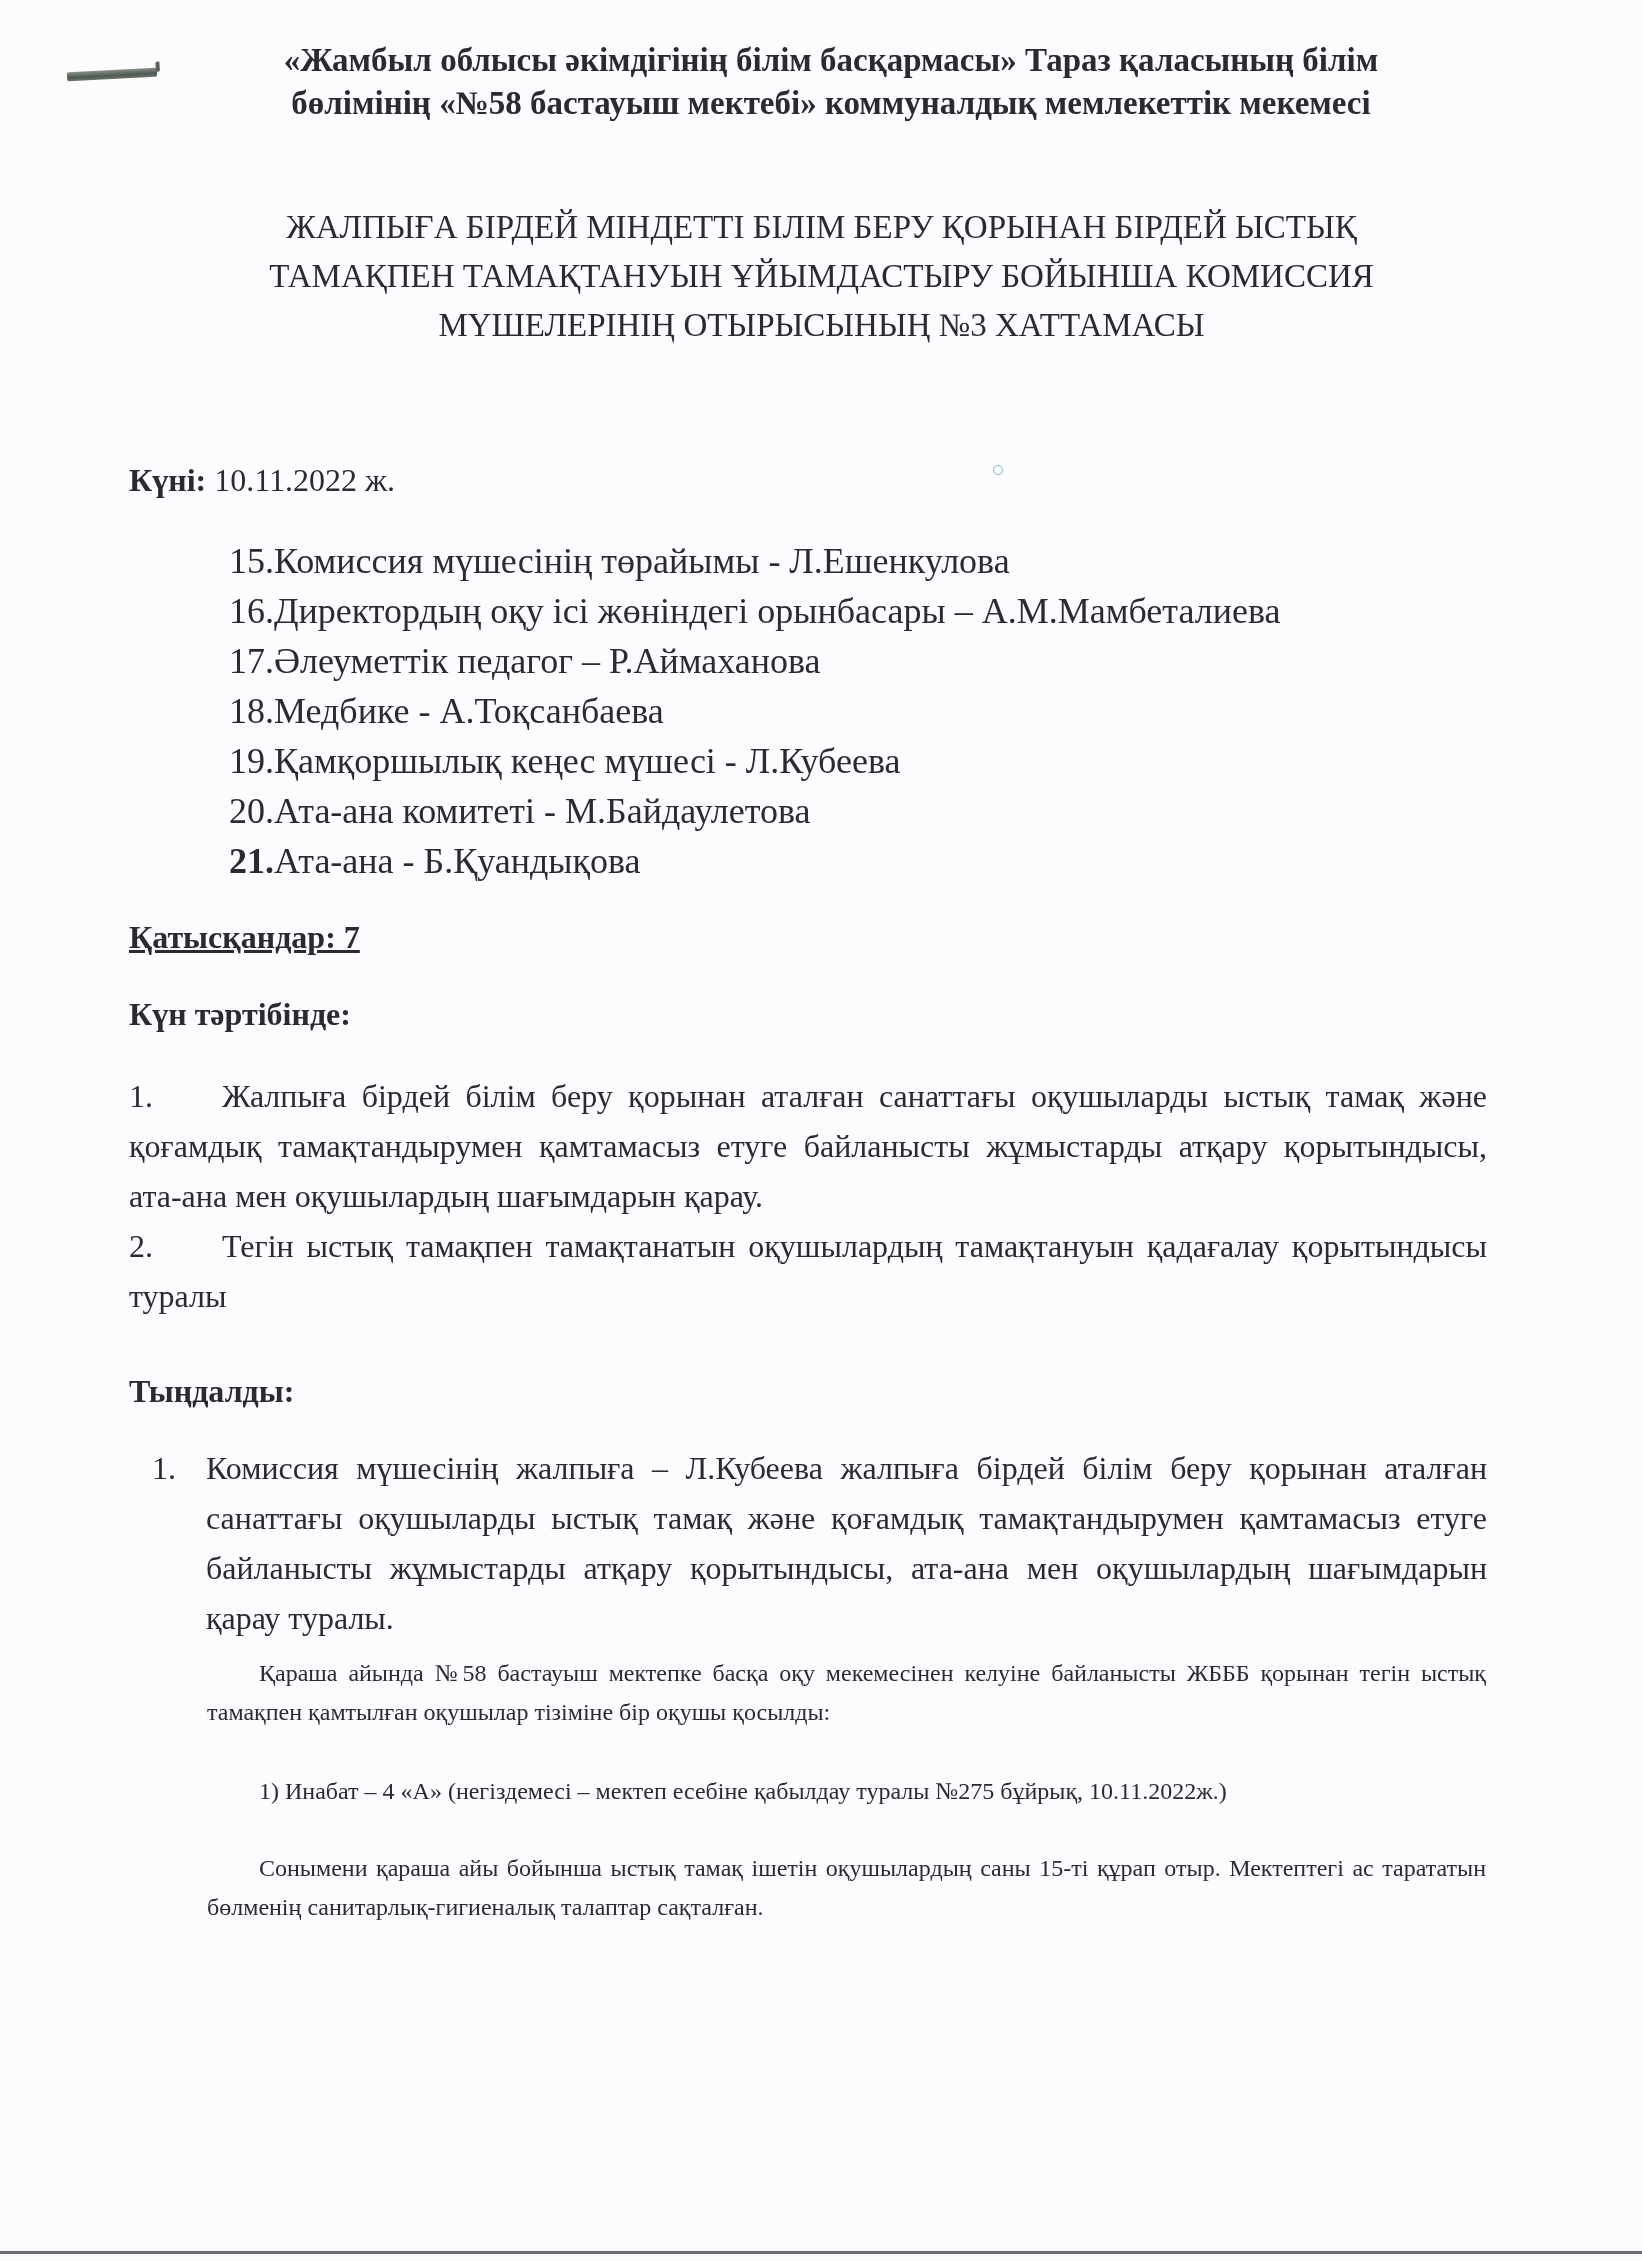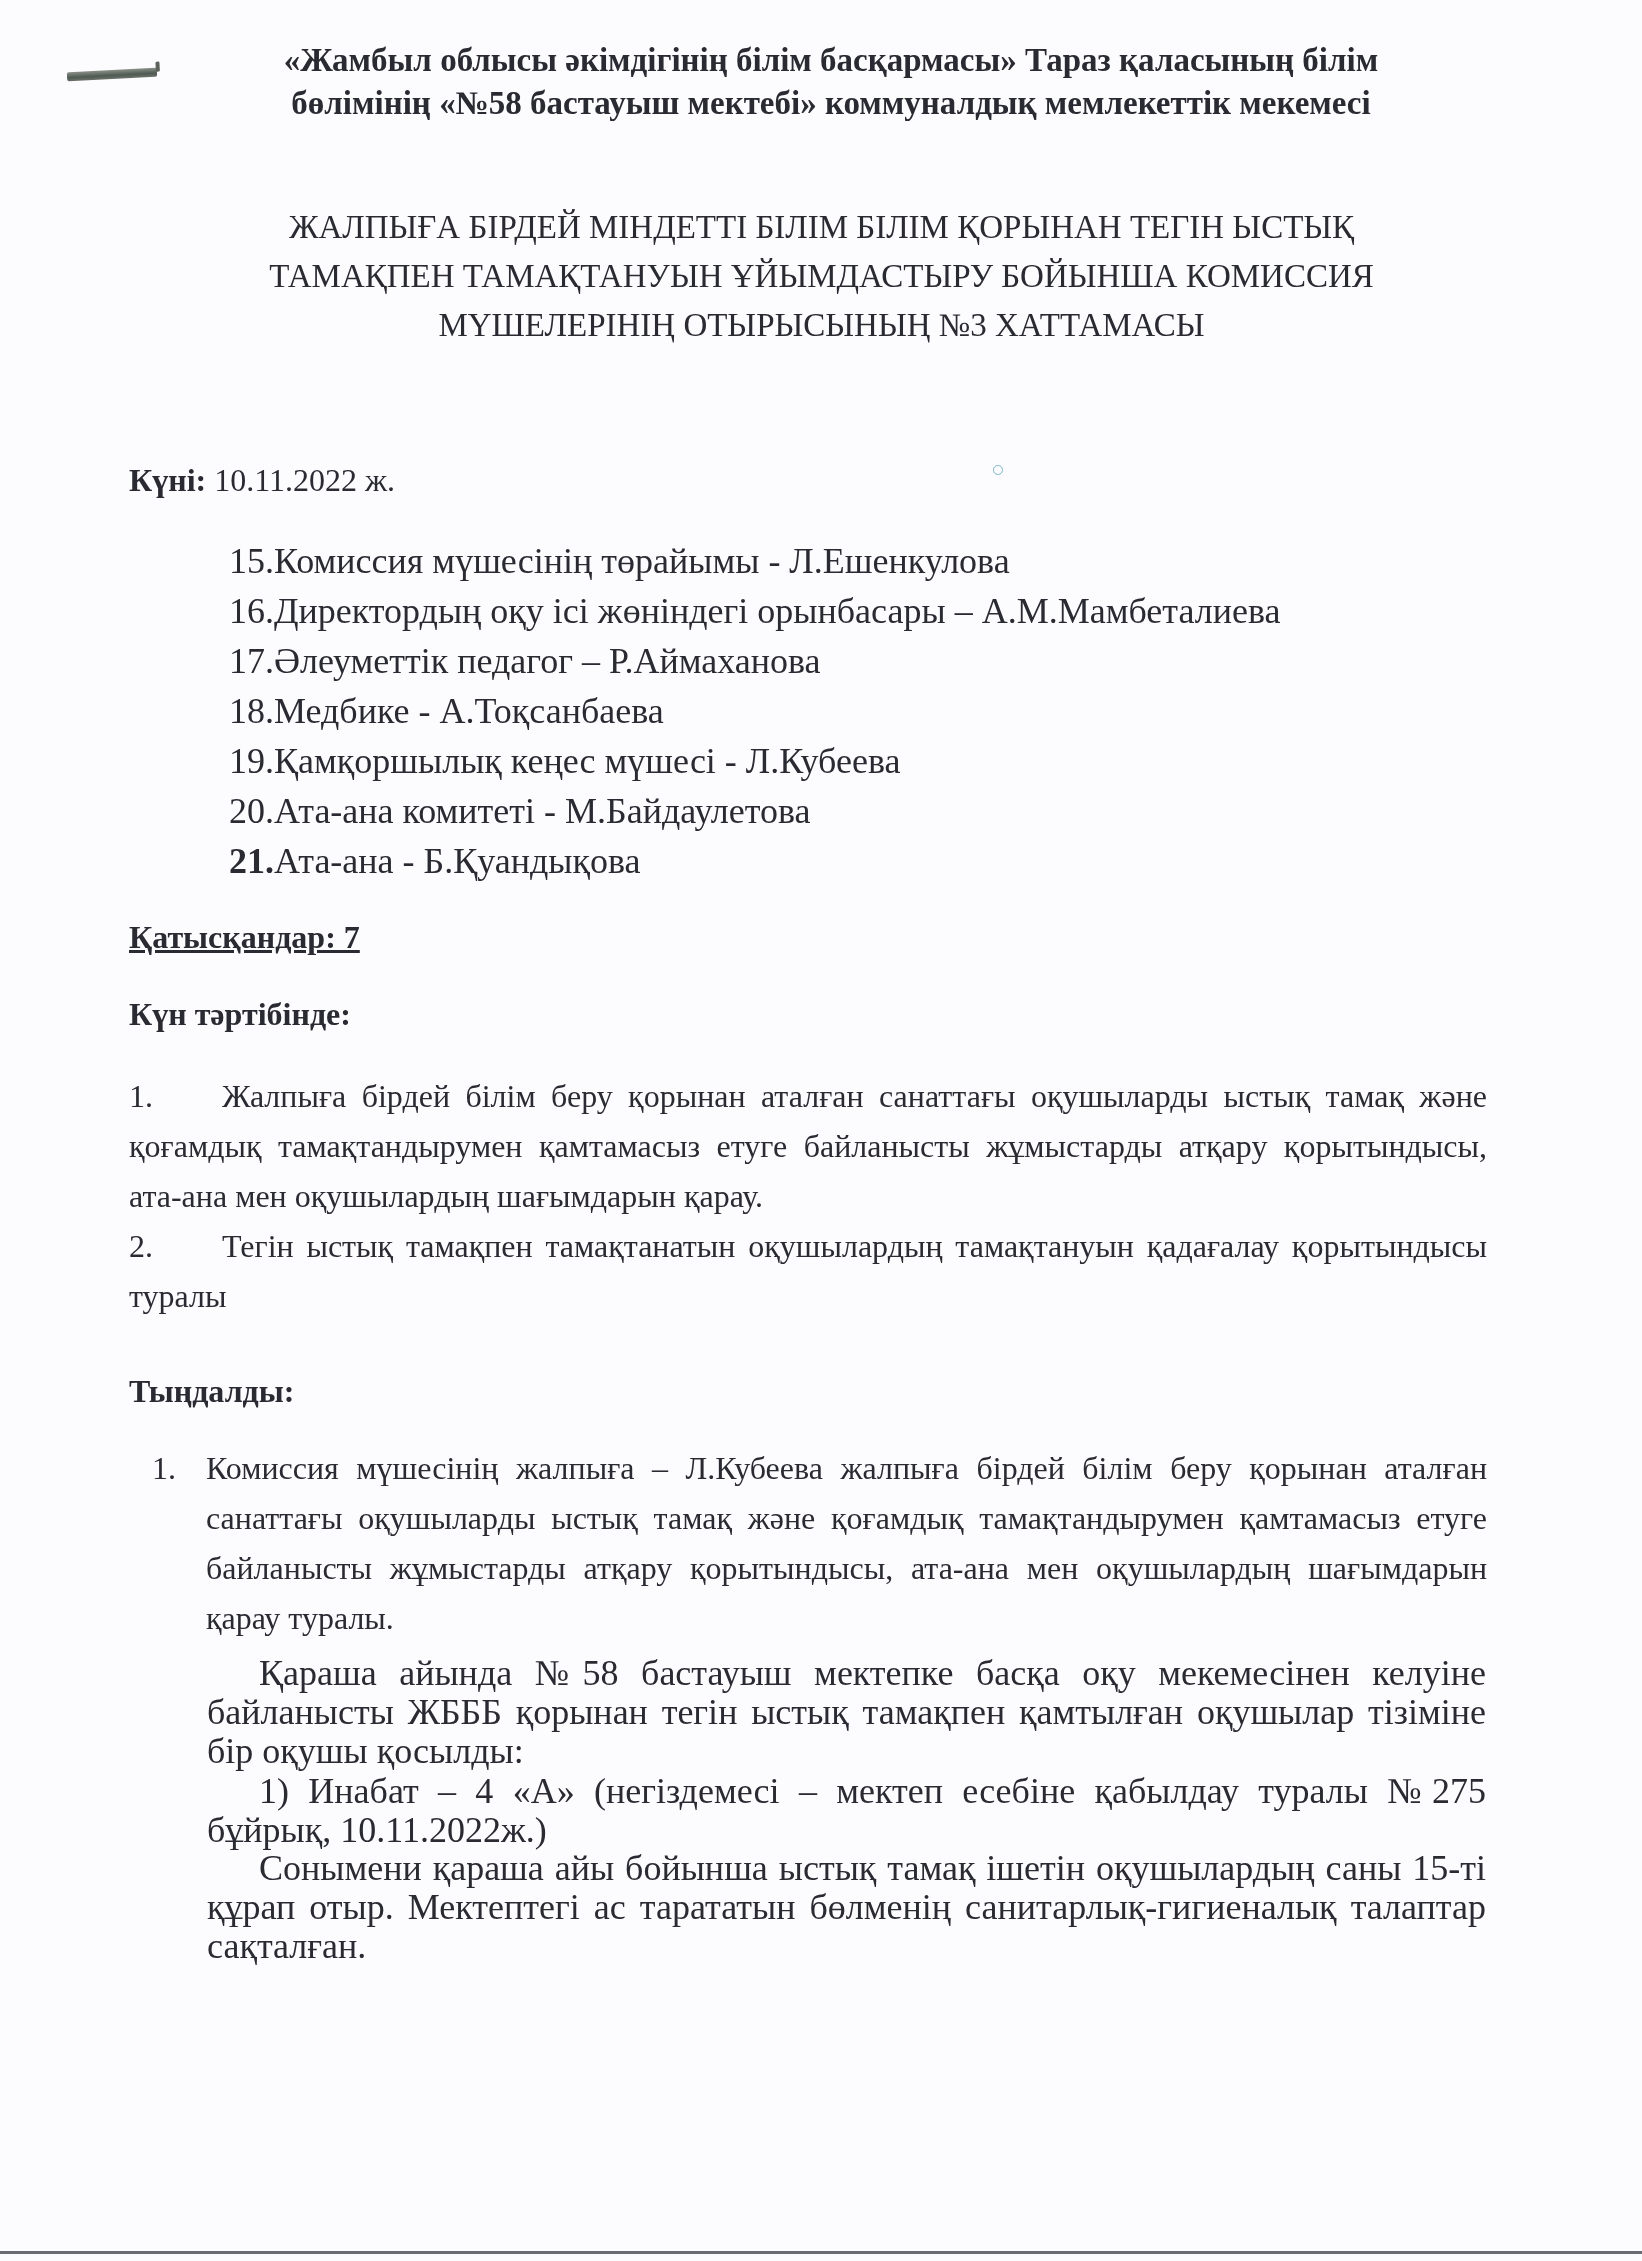--- a/index.html
+++ b/index.html
@@ -32,38 +32,38 @@
   .bold { font-weight: bold; }
   .members { position: absolute; left: 229px; top: 536px; }
   .members .m { font-size: 36px; line-height: 50px; white-space: nowrap; }
   .para {
     position: absolute; font-size: 32px; line-height: 50px; text-align: justify;
   }
   .para .num { display: inline-block; width: 93px; }
   .hang { position: absolute; left: 179px; width: 1308px; font-size: 32px; line-height: 50px; }
   .hang .n { position: absolute; left: -27px; top: 0; }
   .hang .t { padding-left: 27px; text-align: justify; }
-  .indent-p { position: absolute; left: 207px; width: 1279px; font-size: 36px; line-height: 39px; text-align: justify; }
+  .indent-p { position: absolute; left: 207px; width: 1279px; font-size: 24px; line-height: 39px; text-align: justify; }
   .scan-edge { position: absolute; left: 0; top: 2251px; width: 1643px; height: 2.6px; background: #6b6b74; }
   .dot { position: absolute; left: 993px; top: 465px; width: 7.7px; height: 7.7px; border: 1.9px solid #7bb6c8; border-radius: 50%; }
 </style>
 </head>
 <body>
 
 <div class="page">
   <div class="staple"></div>
   <div class="dot"></div>
 
   <div class="org">
     <div>«Жамбыл облысы әкімдігінің білім басқармасы» Тараз қаласының білім</div>
     <div>бөлімінің «№58 бастауыш мектебі»  коммуналдық мемлекеттік мекемесі</div>
   </div>
 
   <div class="title">
-    <div>ЖАЛПЫҒА БІРДЕЙ МІНДЕТТІ БІЛІМ БІЛІМ ҚОРЫНАН ТЕГІН ЫСТЫҚ</div>
+    <div>ЖАЛПЫҒА БІРДЕЙ МІНДЕТТІ БІЛІМ БЕРУ ҚОРЫНАН БІРДЕЙ ЫСТЫҚ</div>
     <div>ТАМАҚПЕН ТАМАҚТАНУЫН ҰЙЫМДАСТЫРУ БОЙЫНША КОМИССИЯ</div>
     <div><span>МҮШЕЛЕРІНІҢ ОТЫРЫСЫНЫҢ </span><b>№3 ХАТТАМАСЫ</b></div>
   </div>
 
   <div class="line" style="left:129px; top:461px;">
     <span class="bold">Күні:</span><span> 10.11.2022 ж.</span>
   </div>
 
   <div class="members">
     <div class="m"><span>15.</span><span>Комиссия мүшесінің төрайымы - Л.Ешенкулова</span></div>

